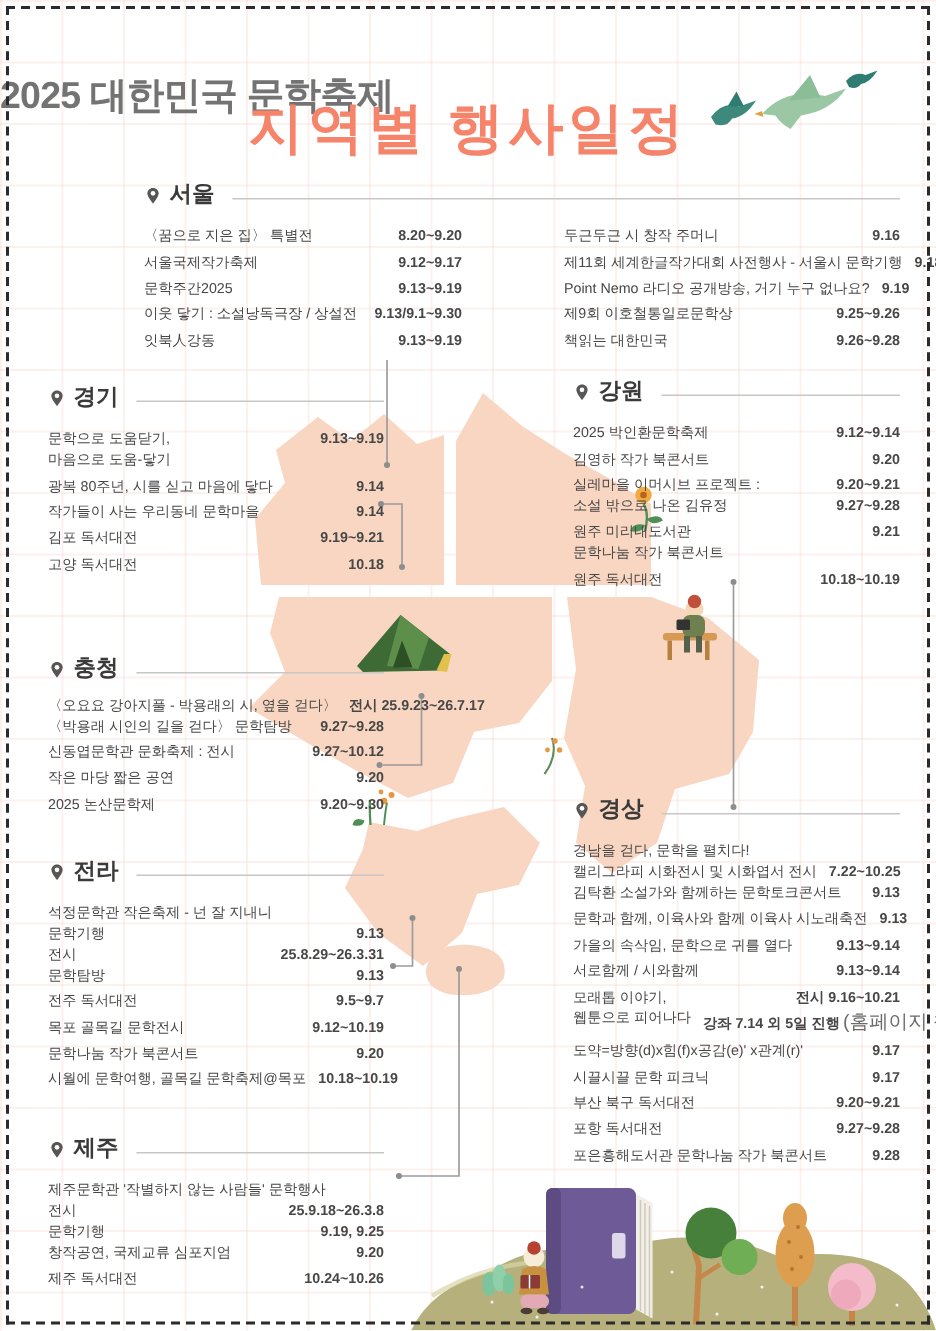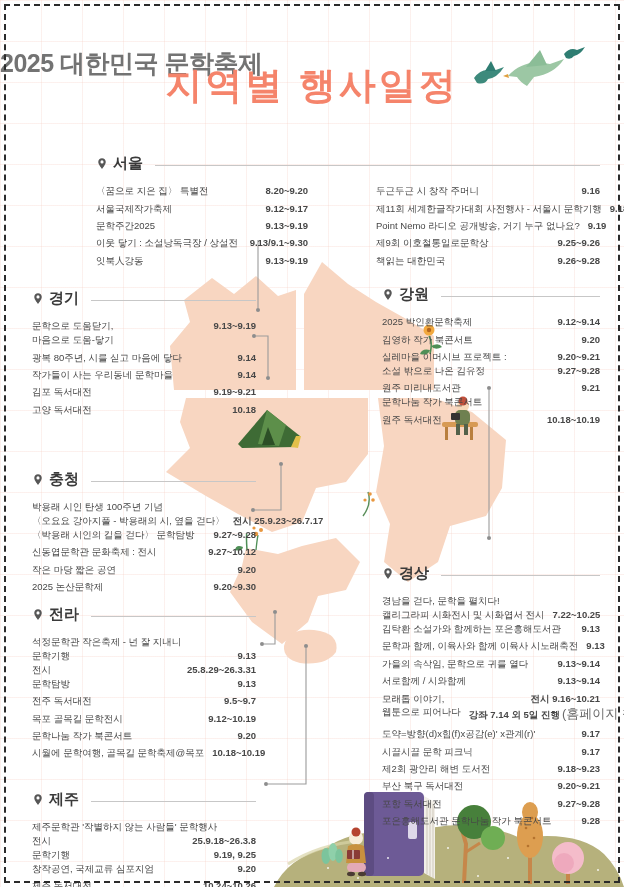--- a/index.html
+++ b/index.html
@@ -11,21 +11,21 @@
       linear-gradient(90deg, rgba(246,207,198,0.30) 1px, transparent 1px);
     background-size:41px 41px;
     color:#474747;}
   .cutline{position:absolute;inset:4px;border:2px dashed #2b2b2b;pointer-events:none;z-index:9;}
   .main-title{position:absolute;top:30px;left:0;right:0;text-align:left;
     font-size:25px;font-weight:800;color:#737373;letter-spacing:-0.5px;z-index:4;}
   .sub-title{position:absolute;top:61px;left:0;right:0;text-align:center;
     font-size:37px;font-weight:900;color:var(--accent,#f5846b);letter-spacing:3px;z-index:4;}
   .birds{position:absolute;left:466px;top:40px;width:124px;height:62px;z-index:3;}
   
-  .region{position:absolute;z-index:5;font-size:9.5px;line-height:1.25;color:#474747;margin-top:33px;}
+  .region{position:absolute;z-index:5;font-size:9.5px;line-height:1.25;color:#474747;}
   .region-header{display:flex;align-items:center;gap:5px;margin-bottom:7px;}
   .region-header h2{margin:0;font-size:15px;font-weight:800;color:#3a3a3a;}
   .pin{display:flex;}
   .hline{flex:1;border-top:1.6px solid #c7c7c7;margin-left:7px;margin-top:4px;}
   .cols{display:flex;gap:30px;justify-content:space-between;}
   .col{flex:0 0 auto;}
   .sec-seoul .col1{width:212px;}
   .sec-seoul .col2{width:224px;}
   .row{display:flex;justify-content:space-between;align-items:flex-start;gap:8px;margin-top:5.5px;}
   .row.tight{margin-top:2px;}
@@ -291,24 +291,20 @@
           <svg viewBox="0 0 24 24" width="12" height="15">
             <path d="M12 1.5c-4.3 0-7.5 3.2-7.5 7.3 0 5.2 7.5 13.7 7.5 13.7s7.5-8.5 7.5-13.7c0-4.1-3.2-7.3-7.5-7.3z" fill="#565656"></path>
             <circle cx="12" cy="8.8" r="3.1" fill="#ffffff"></circle>
           </svg>
         </span>
         <h2>충청</h2>
         <span class="hline"></span>
       </div>
       <div class="cols">
         <div class="col col1">
-          <div class="row">
-            <span class="lbl">박용래 시인 탄생 100주년 기념</span>
-            <span class="dtgroup"><span class="dt"></span></span>
-          </div>
           <div class="row tight wide">
             <span class="lbl">〈오요요 강아지풀 - 박용래의 시, 옆을 걷다〉</span>
             <span class="dtgroup"><span class="dt">전시 25.9.23~26.7.17</span></span>
           </div>
           <div class="row tight">
             <span class="lbl">〈박용래 시인의 길을 걷다〉 문학탐방</span>
             <span class="dtgroup"><span class="dt">9.27~9.28</span></span>
           </div>
           <div class="row">
             <span class="lbl">신동엽문학관 문화축제 : 전시</span>
@@ -388,21 +384,21 @@
         <div class="col col1">
           <div class="row">
             <span class="lbl">경남을 걷다, 문학을 펼치다!</span>
             <span class="dtgroup"><span class="dt"></span></span>
           </div>
           <div class="row tight">
             <span class="lbl">캘리그라피 시화전시 및 시화엽서 전시</span>
             <span class="dtgroup"><span class="dt">7.22~10.25</span></span>
           </div>
           <div class="row tight">
-            <span class="lbl">김탁환 소설가와 함께하는 포은흥해도서관</span>
+            <span class="lbl">김탁환 소설가와 함께하는 문학토크콘서트</span>
             <span class="dtgroup"><span class="dt">9.13</span></span>
           </div>
           <div class="row">
             <span class="lbl">문학과 함께, 이육사와 함께 이육사 시노래축전</span>
             <span class="dtgroup"><span class="dt">9.13</span></span>
           </div>
           <div class="row">
             <span class="lbl">가을의 속삭임, 문학으로 귀를 열다</span>
             <span class="dtgroup"><span class="dt">9.13~9.14</span></span>
           </div>
@@ -418,24 +414,20 @@
             <span class="lbl">웹툰으로 피어나다</span>
             <span class="dtgroup"><span class="dt">강좌 7.14 외 5일 진행</span><i class="note">(홈페이지 참조)</i></span>
           </div>
           <div class="row">
             <span class="lbl">도약=방향(d)x힘(f)x공감(e)' x관계(r)'</span>
             <span class="dtgroup"><span class="dt">9.17</span></span>
           </div>
           <div class="row">
             <span class="lbl">시끌시끌 문학 피크닉</span>
             <span class="dtgroup"><span class="dt">9.17</span></span>
-          </div>
-          <div class="row">
-            <span class="lbl">제2회 광안리 해변 도서전</span>
-            <span class="dtgroup"><span class="dt">9.18~9.23</span></span>
           </div>
           <div class="row">
             <span class="lbl">부산 북구 독서대전</span>
             <span class="dtgroup"><span class="dt">9.20~9.21</span></span>
           </div>
           <div class="row">
             <span class="lbl">포항 독서대전</span>
             <span class="dtgroup"><span class="dt">9.27~9.28</span></span>
           </div>
           <div class="row">

